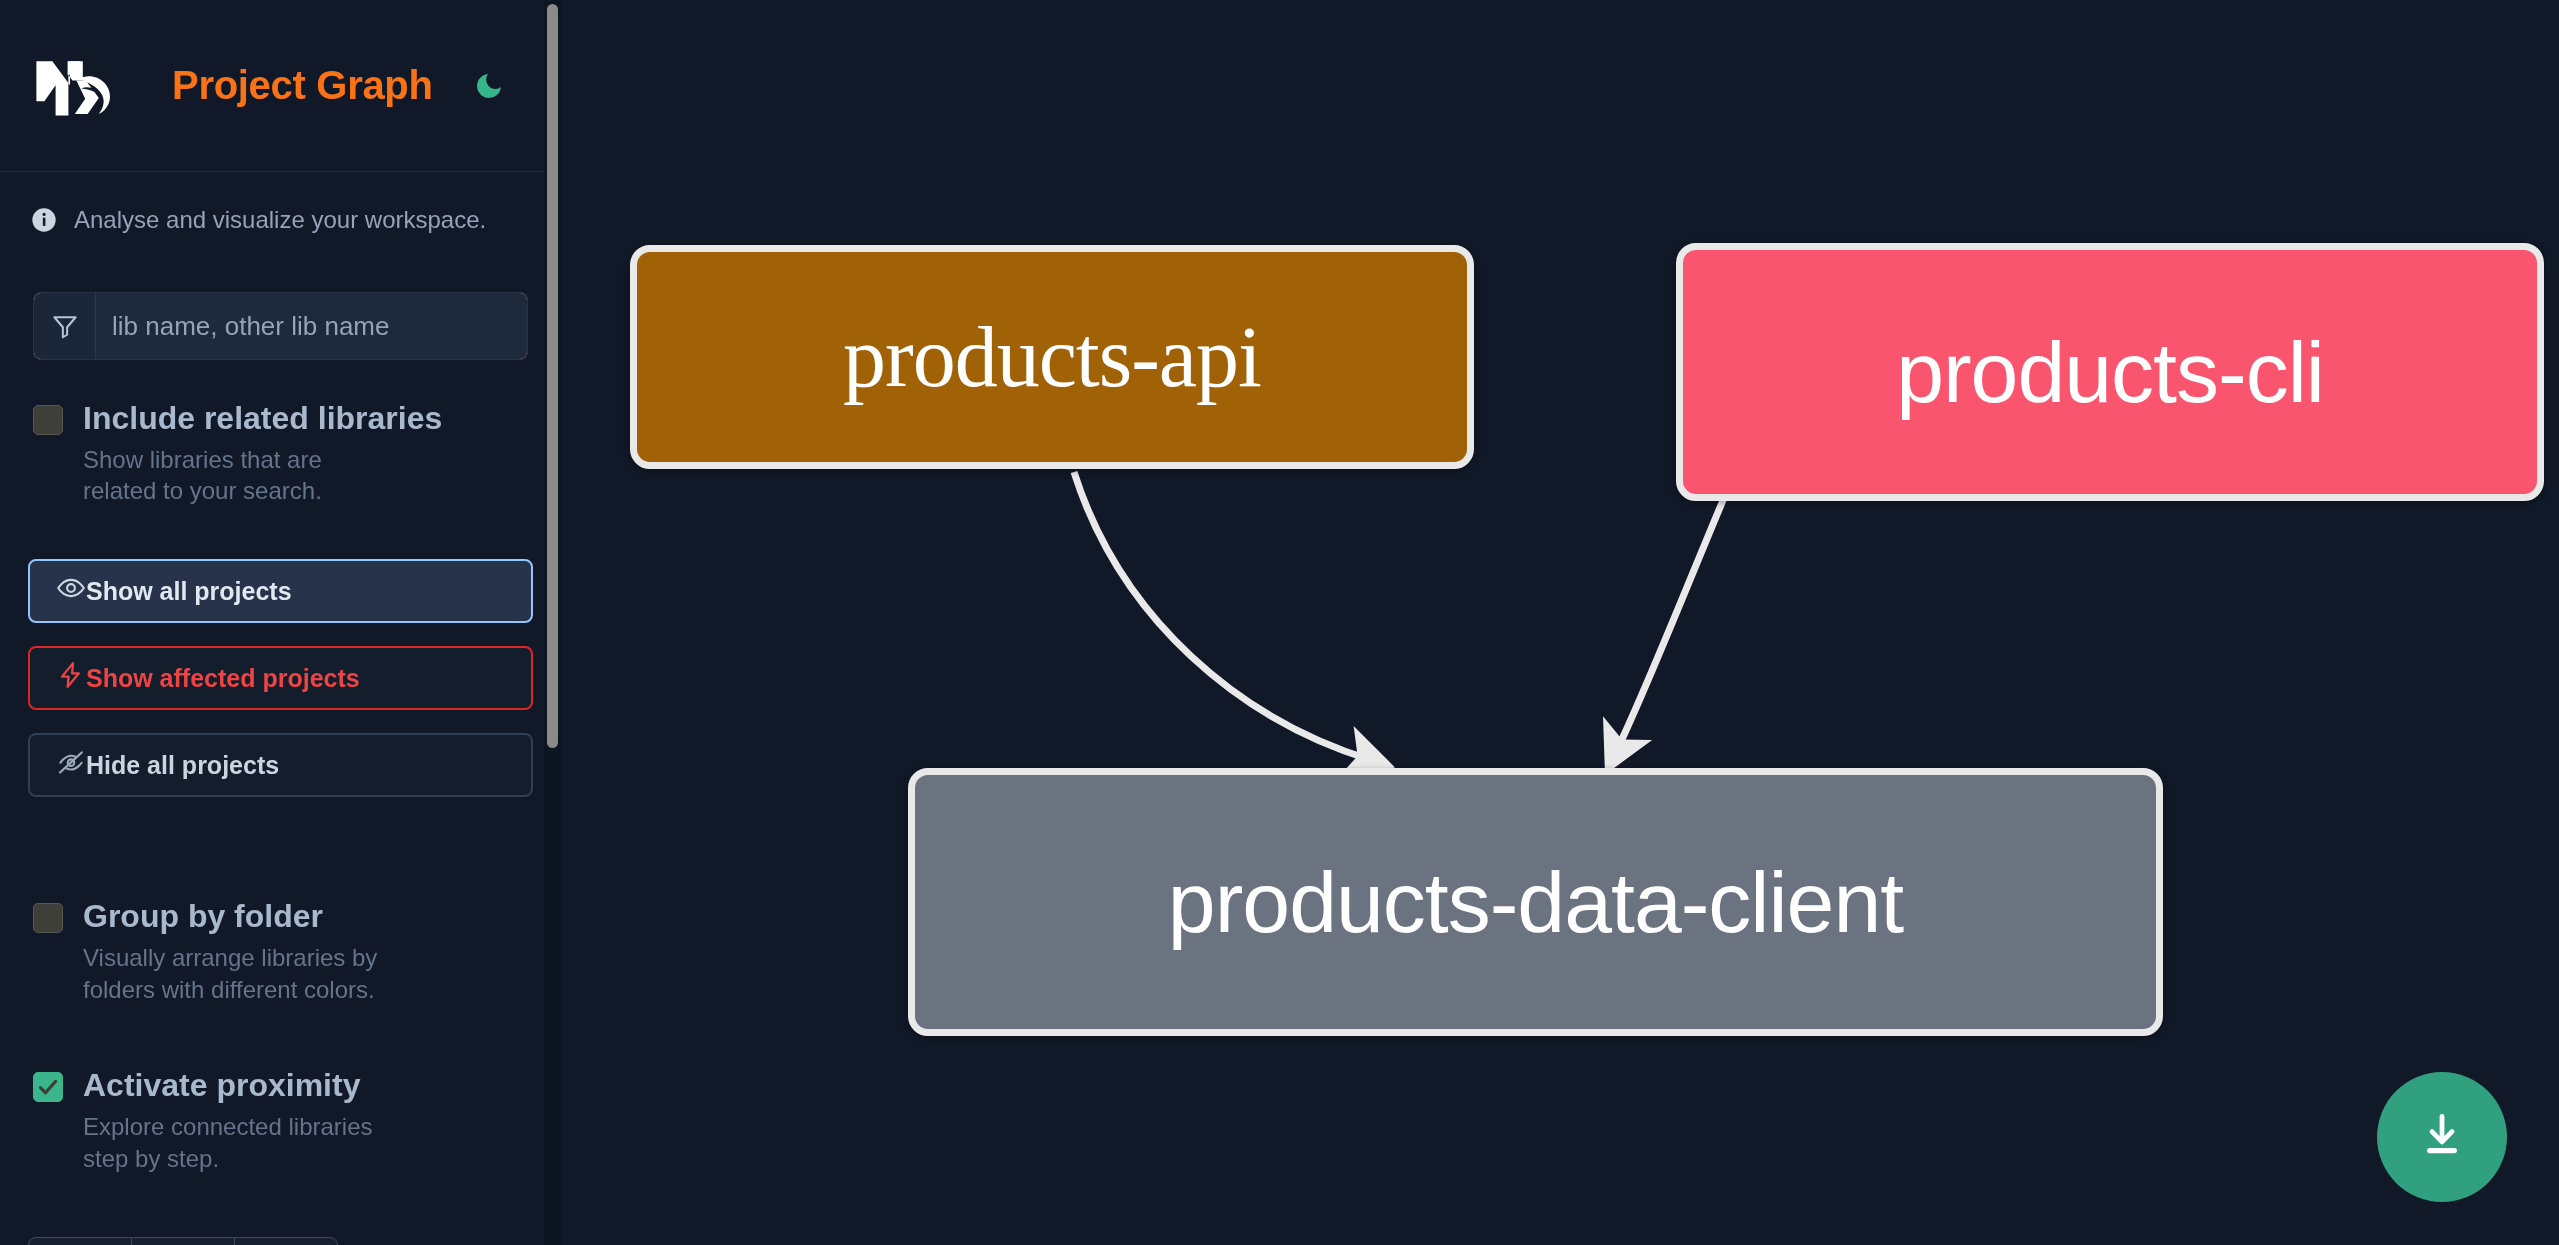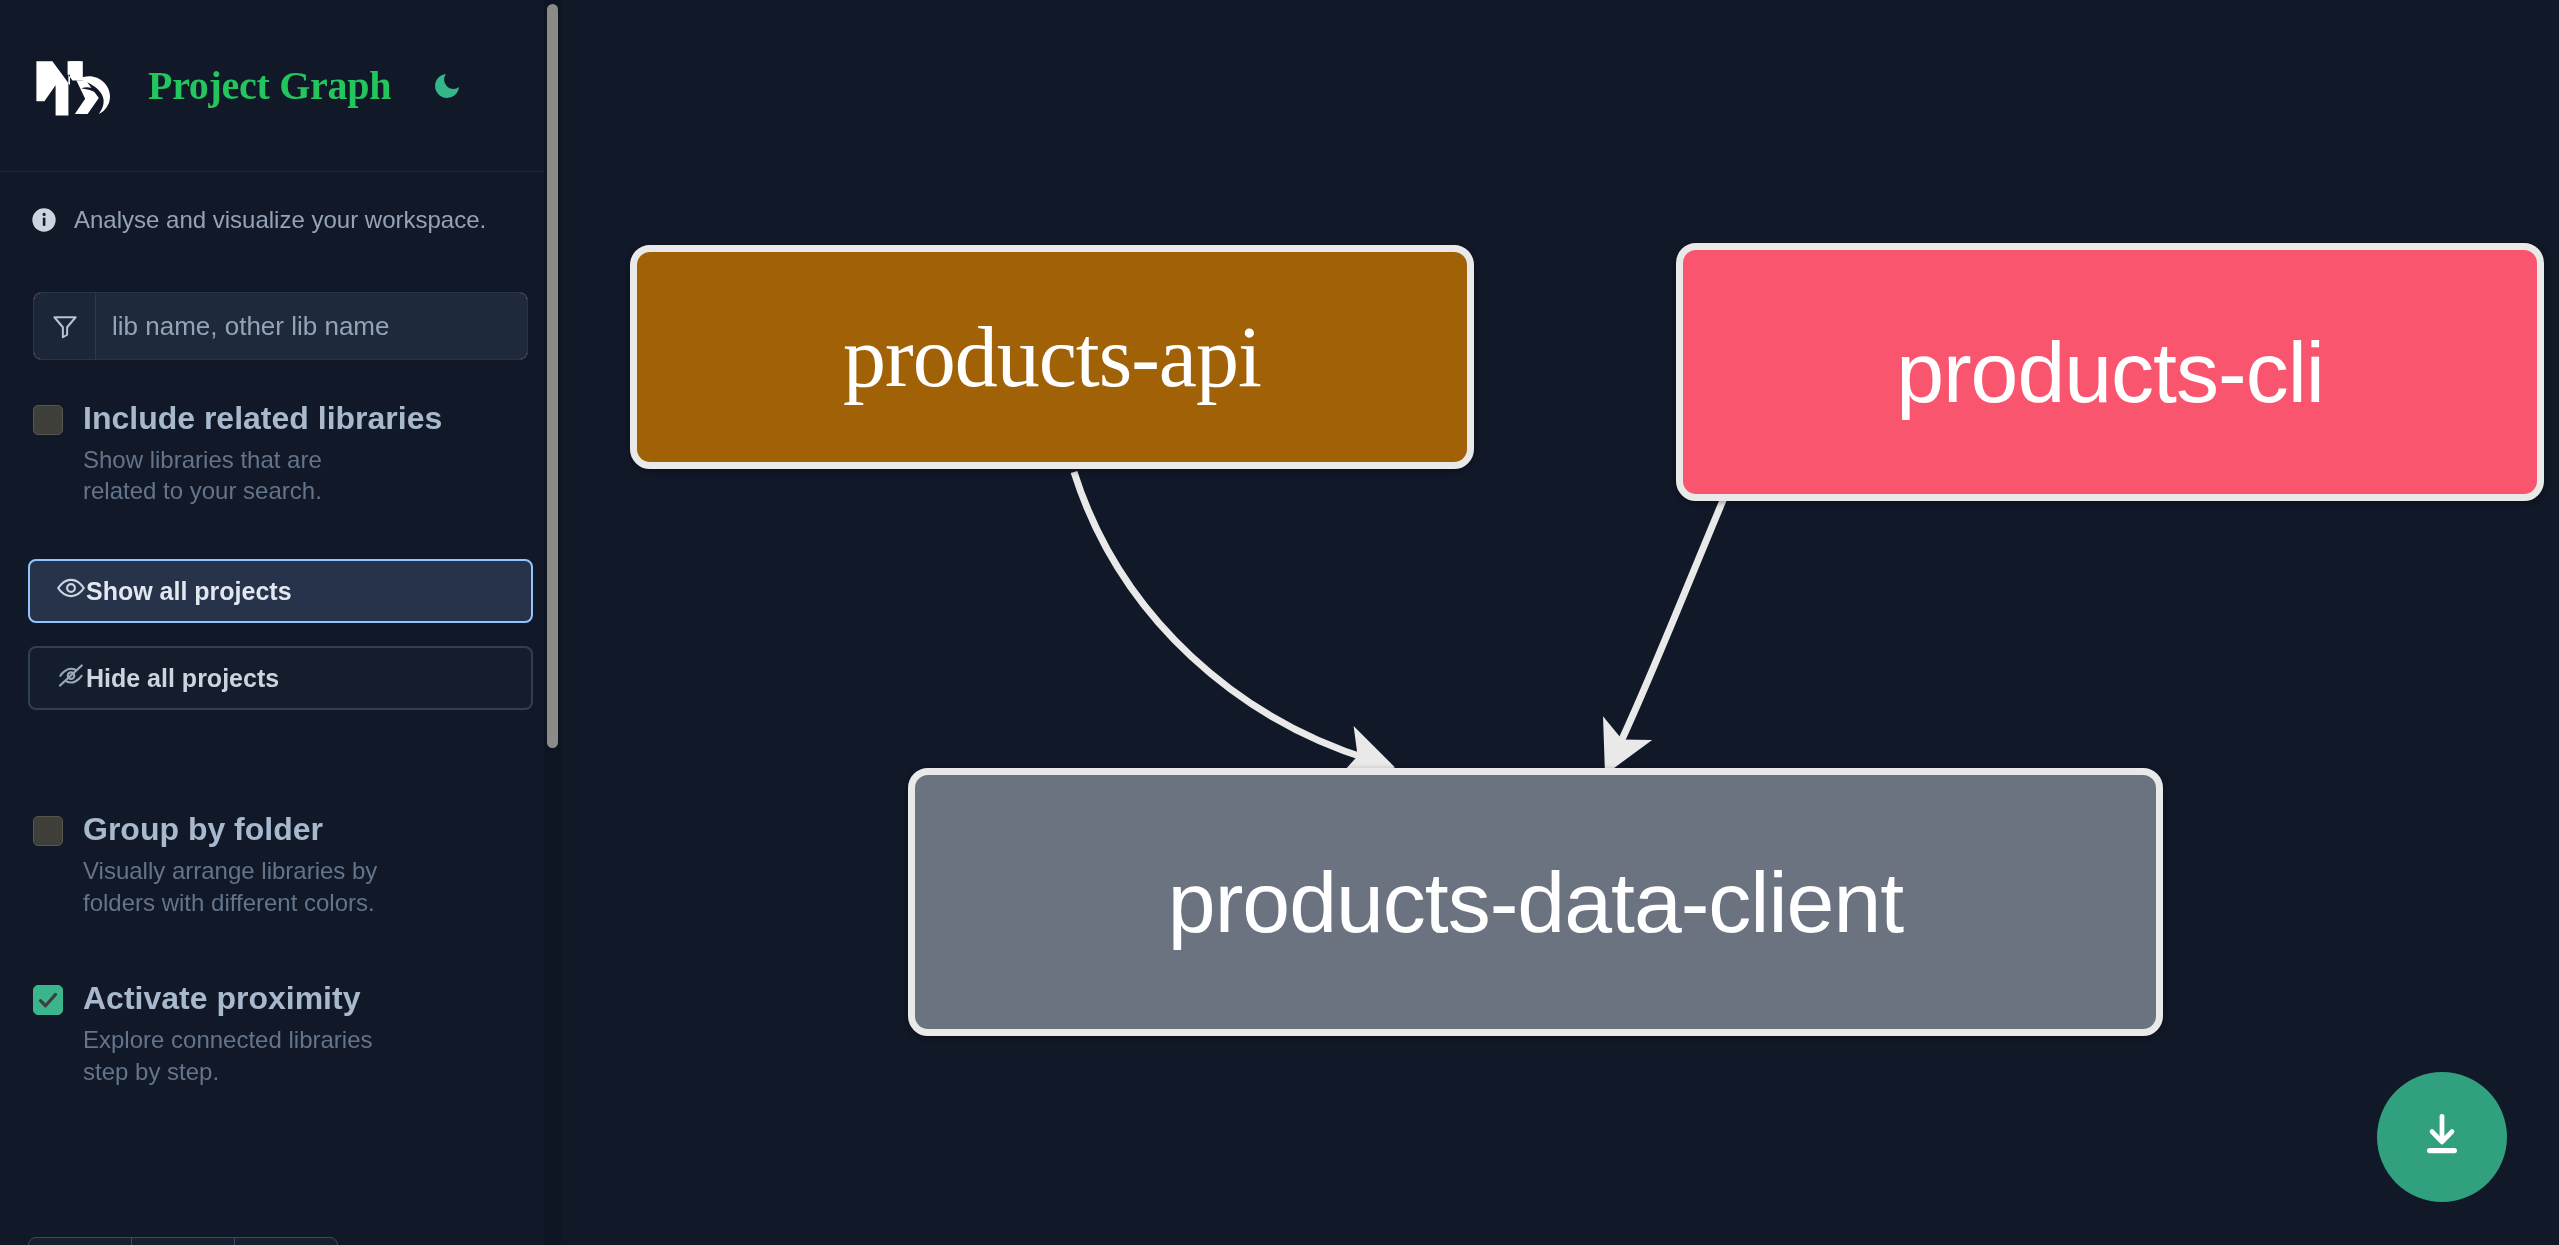--- a/index.html
+++ b/index.html
@@ -31,27 +31,26 @@
 
   .sb-header {
     height: 172px;
     display: flex;
     align-items: center;
     padding-left: 30px;
     border-bottom: 1.5px solid #1f2a3d;
   }
   .nx-logo { width: 96px; height: 60px; flex: 0 0 96px; }
   .sb-title {
-    color: #22c55e;
+    color: #f97316;
     font-size: 40px;
     font-weight: 700;
-    margin-left: 22px;
+    margin-left: 46px;
     letter-spacing: -0.3px;
     white-space: nowrap;
-    font-family: Liberation Serif, serif;
   }
   .moon-btn {
     margin-left: 34px;
     width: 44px; height: 44px;
     display: flex; align-items: center; justify-content: center;
     cursor: pointer;
   }
 
   .sb-info {
     display: flex;
@@ -295,20 +294,28 @@
       <div class="gbtn primary">
         <span>
           <svg viewBox="0 0 24 24" width="30" height="30" aria-hidden="true">
             <path d="M1.8 12S5.5 5.5 12 5.5 22.2 12 22.2 12 18.5 18.5 12 18.5 1.8 12 1.8 12z" fill="none" stroke="#cbd5e1" stroke-width="1.7"></path>
             <circle cx="12" cy="12" r="3.1" fill="none" stroke="#cbd5e1" stroke-width="1.7"></circle>
           </svg>
         </span>
         <span>Show all projects</span>
       </div>
 
+      <div class="gbtn danger">
+        <span>
+          <svg viewBox="0 0 24 24" width="30" height="30" aria-hidden="true">
+            <path d="M13.6 2.5 4.8 13.3h5.3l-.8 8.2 9-10.9h-5.4z" fill="none" stroke="#ef4444" stroke-width="1.8" stroke-linejoin="round"></path>
+          </svg>
+        </span>
+        <span>Show affected projects</span>
+      </div>
 
       <div class="gbtn neutral">
         <span>
           <svg viewBox="0 0 24 24" width="30" height="30" aria-hidden="true">
             <path d="M3.5 12.6S7 7 12 7c1.4 0 2.7.4 3.8 1M20.5 12.6S17 18 12 18c-1.3 0-2.5-.3-3.5-.8" fill="none" stroke="#9aa8bb" stroke-width="1.7" stroke-linecap="round"></path>
             <circle cx="12" cy="12.5" r="2.6" fill="none" stroke="#9aa8bb" stroke-width="1.7"></circle>
             <line x1="3.2" y1="20.4" x2="20.6" y2="4.4" stroke="#9aa8bb" stroke-width="1.8" stroke-linecap="round"></line>
           </svg>
         </span>
         <span>Hide all projects</span>

